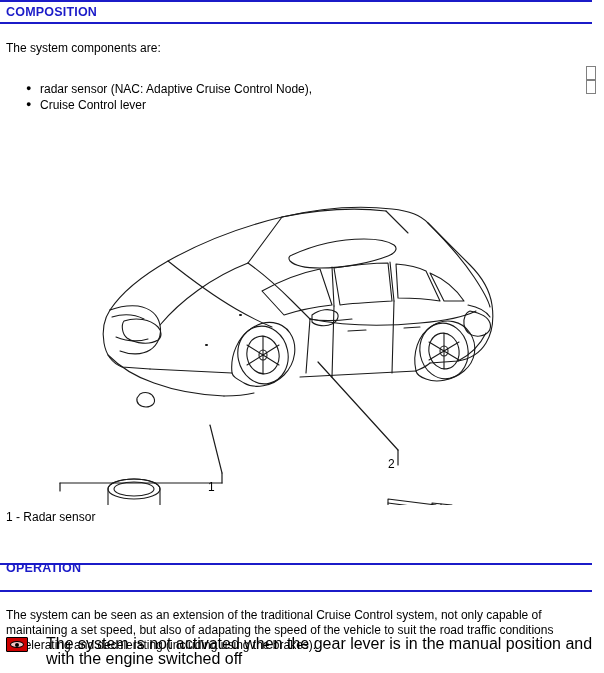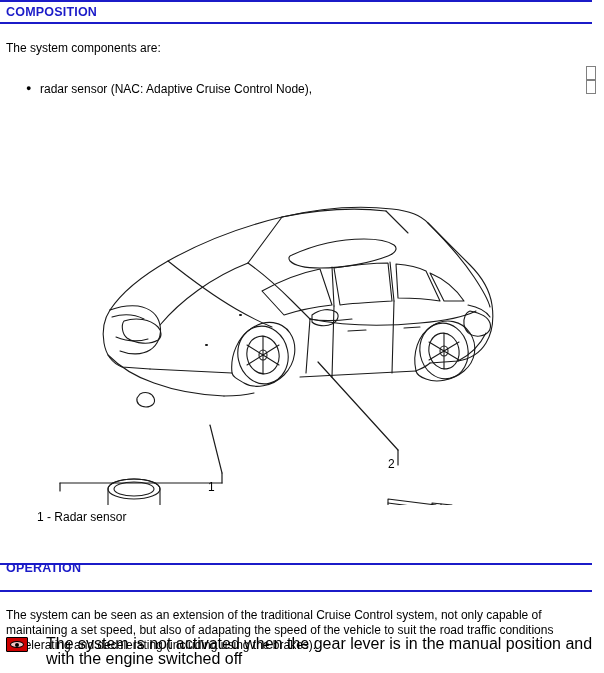--- a/index.html
+++ b/index.html
@@ -78,21 +78,21 @@
     top: -1px;
     font-size: 9px;
   }
 
   .legend {
     position: absolute;
     left: 6px;
     font-size: 12px;
     line-height: 16px;
   }
-  .legend-1 { top: 509px; margin-left: 31px; }
+  .legend-1 { top: 509px; }
   .legend-2 { top: 525px; }
 
   .op-text {
     position: absolute;
     left: 6px;
     top: 608px;
     width: 590px;
     font-size: 12px;
     line-height: 15px;
   }
@@ -180,20 +180,21 @@
   <div class="rule rule-top"></div>
 
   <div class="section-title title-composition">COMPOSITION</div>
 
   <div class="rule rule-comp-under"></div>
 
   <div class="para intro">The system components are:</div>
 
   <ul class="bullets">
     <li>radar sensor (NAC: Adaptive Cruise Control Node),</li>
+    <li>Cruise Control lever</li>
   </ul>
 
   <div class="edge-mark edge-mark-a"></div>
   <div class="edge-mark edge-mark-b"></div>
 
   <div class="figure">
     <svg width="604" height="400" viewBox="0 0 604 400" xmlns="http://www.w3.org/2000/svg">
       <g fill="none" stroke="#1a1a1a" stroke-width="1.1" stroke-linejoin="round" stroke-linecap="round">
 
         <path d="M110 205

